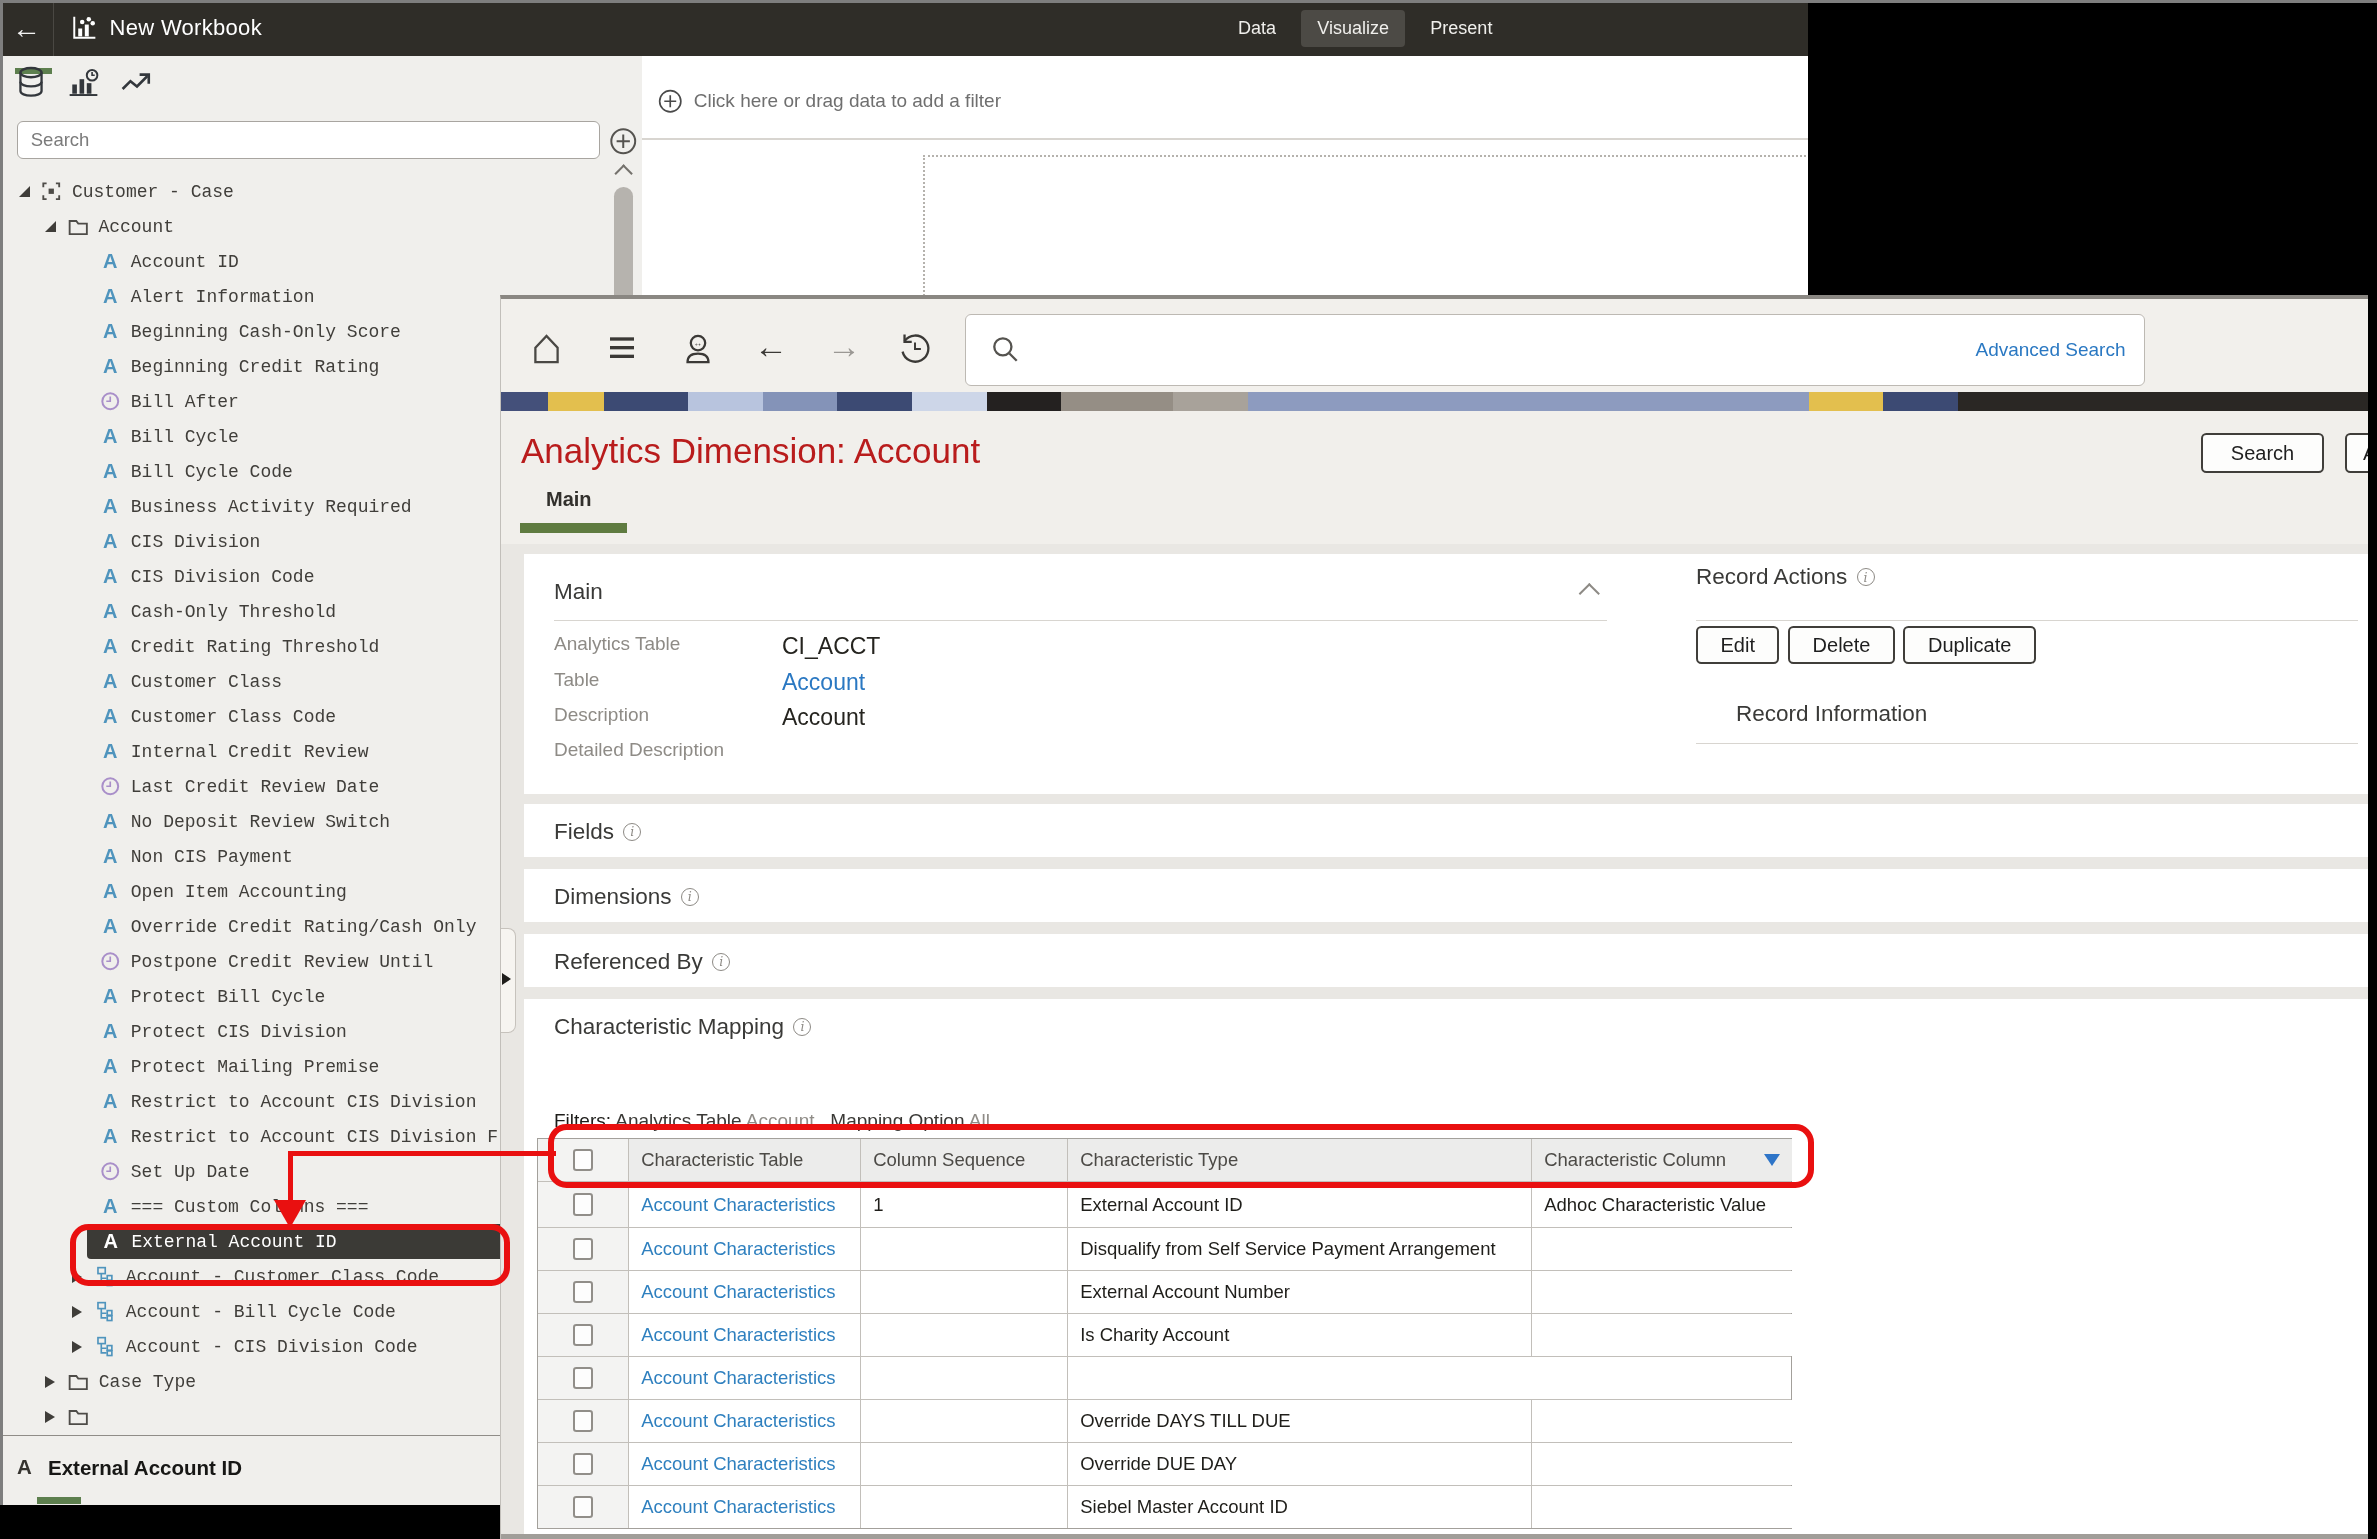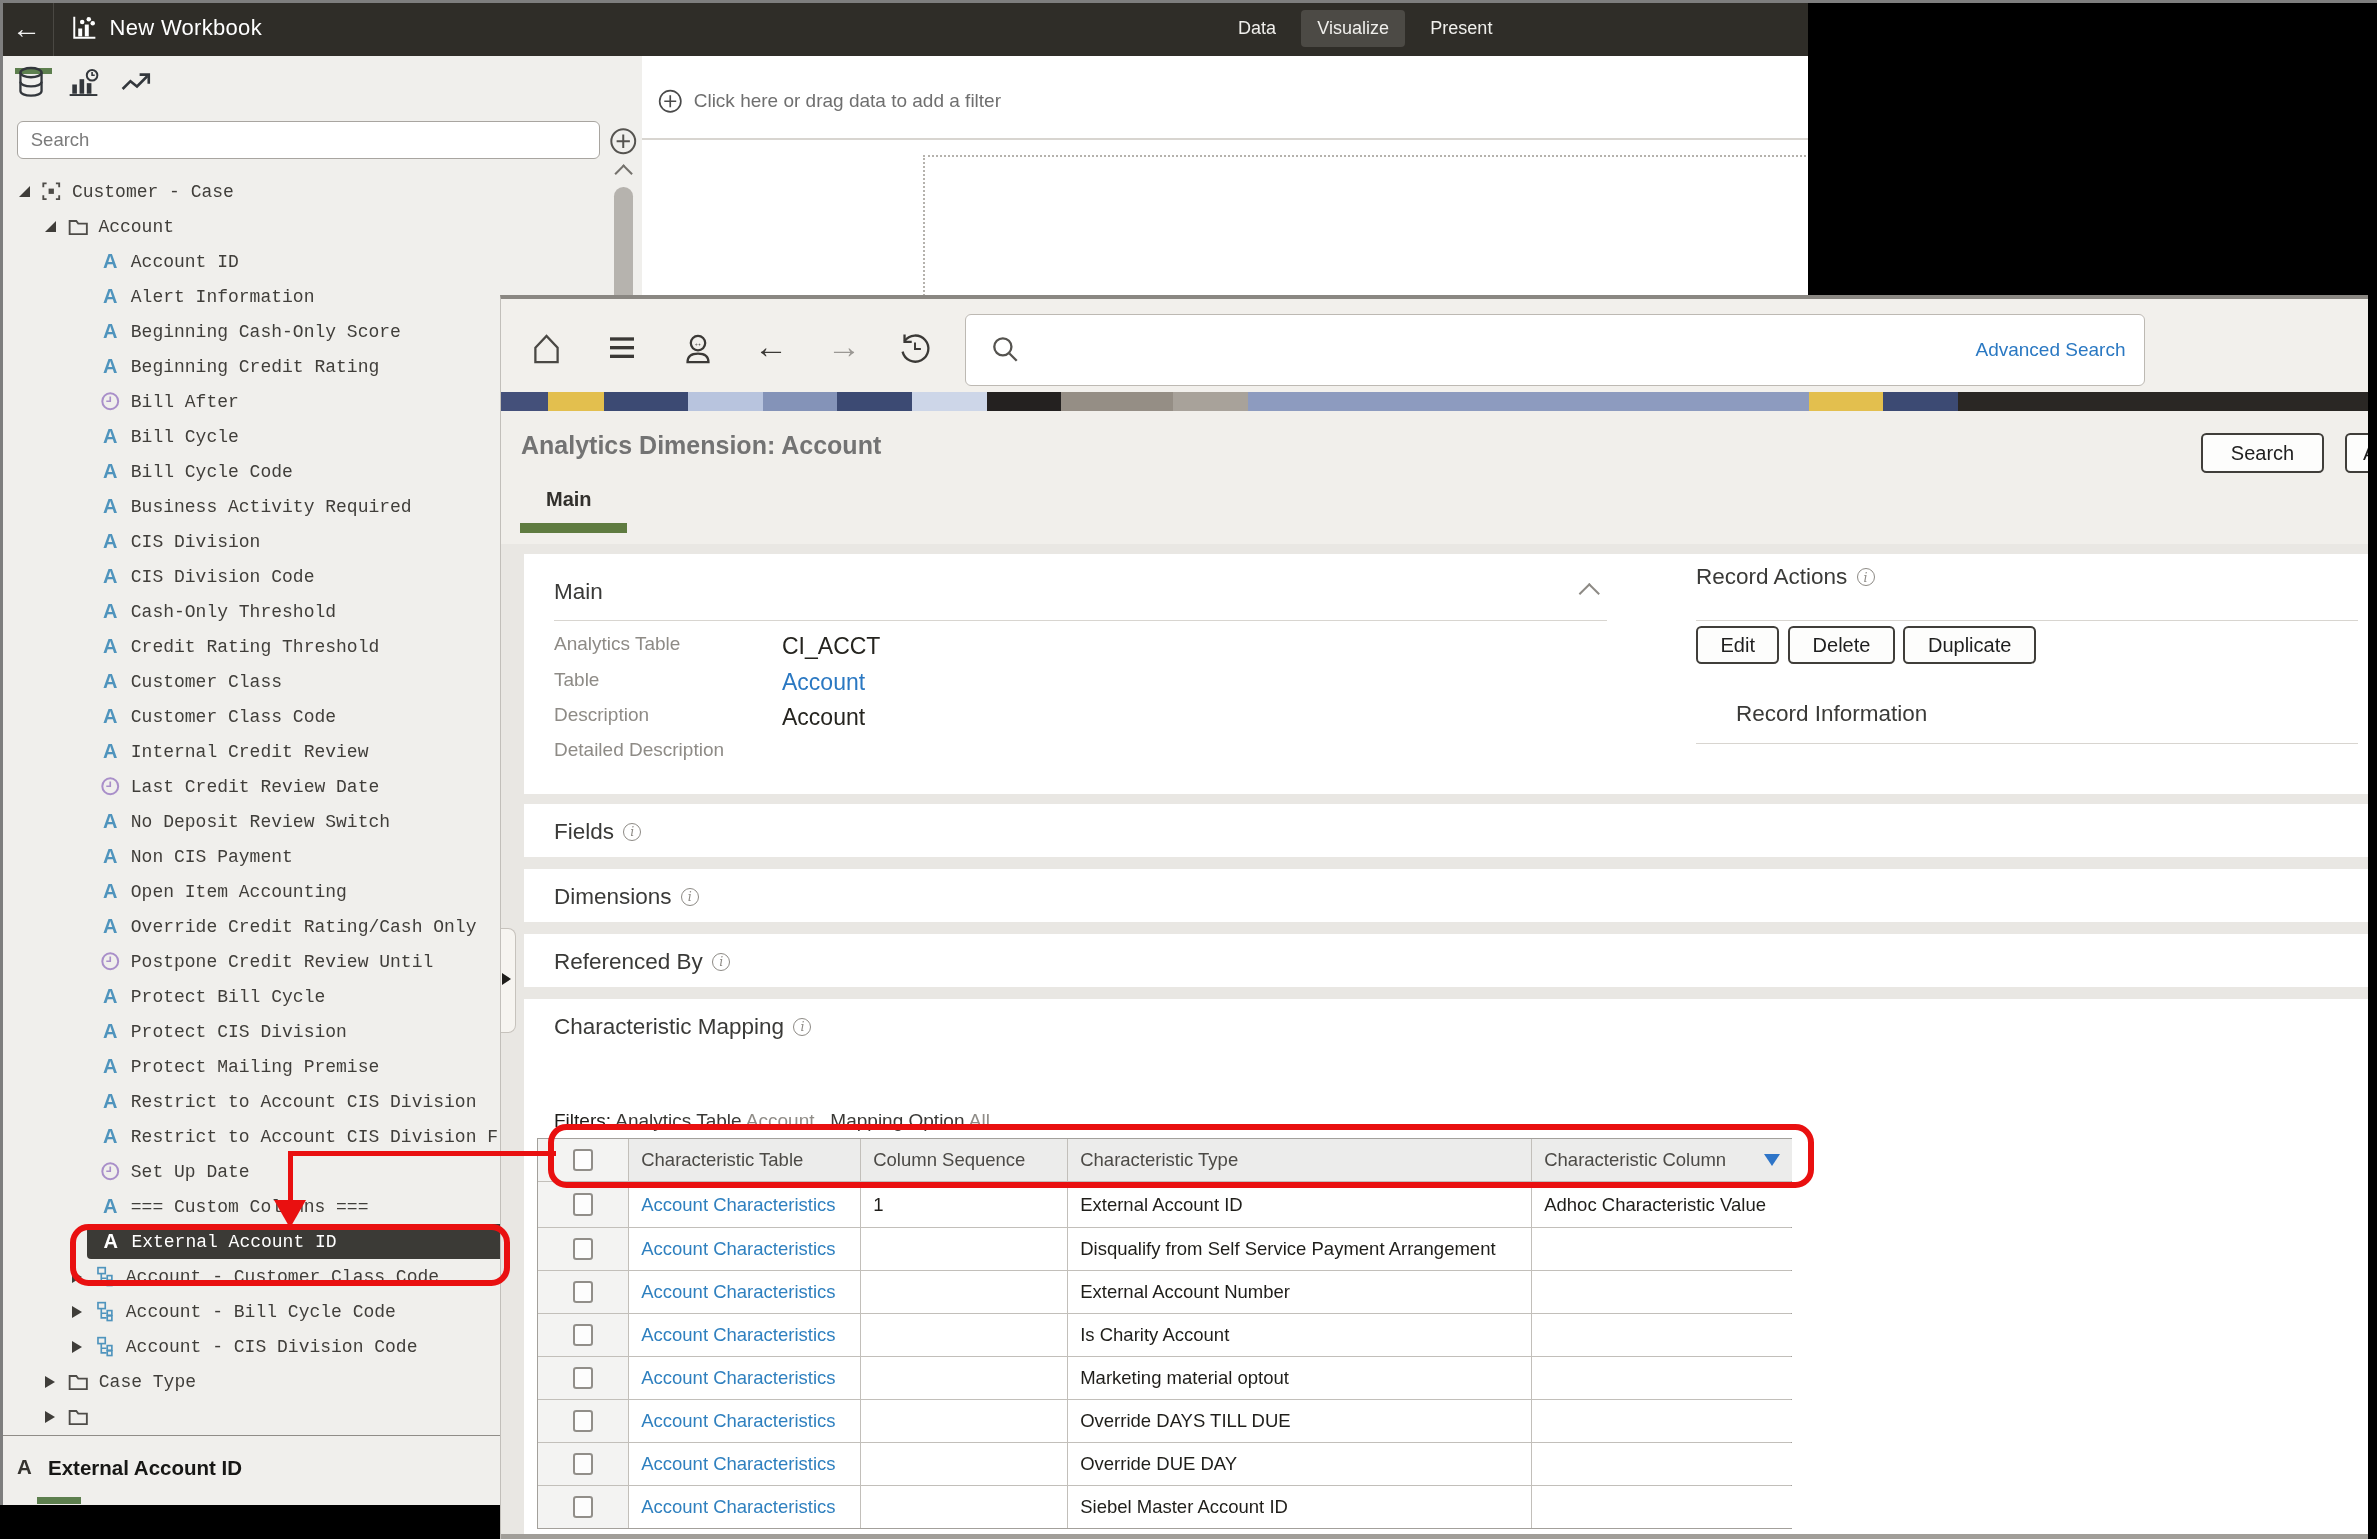--- a/index.html
+++ b/index.html
@@ -67,21 +67,21 @@
   #fw-toolbar { left:0; top:0; width:1868px; height:93px; background:#f2f0ec; }
   .tool-ic { position:absolute; top:33px; cursor:pointer; }
   #fw-search { left:464px; top:14.6px; width:1180px; height:72px; background:#fff; border:1.3px solid #bdb9b3; border-radius:6px; }
   #fw-search input { position:absolute; left:66px; top:5.3px; width:894px; height:58px; border:none; outline:none; font-size:20px; }
   #fw-adv { position:absolute; right:18.5px; top:24px; color:#2a78c2; font-size:19px; cursor:pointer; }
   #fw-banner { left:0; top:93px; width:1868px; height:18.5px;
     background:linear-gradient(90deg,#44507a 0%,#44507a 2.5%,#e3bf4e 2.5%,#e3bf4e 5.5%,#3c4a73 5.5%,#3c4a73 10%,
       #b8c4de 10%,#b8c4de 14%,#8493b8 14%,#8493b8 18%,#3c4a73 18%,#3c4a73 22%,#cdd6e8 22%,#cdd6e8 26%,
       #242120 26%,#242120 30%,#958e85 30%,#958e85 36%,#a8a29a 36%,#a8a29a 40%,#8d9bbf 40%,#8d9bbf 70%,
       #e3bf4e 70%,#e3bf4e 74%,#3c4a73 74%,#3c4a73 78%,#2a2724 78%,#2a2724 100%); }
-  #fw-title { left:20px; top:132px; font-size:25px; color:#737373;font-weight:bold; }
+  #fw-title { left:20px; top:132px; font-size:35px; color:#b91c1c; }
   .ora-btn { position:absolute; background:#fdfdfc; border:2px solid #403e3a; border-radius:5.3px;
     font-size:20px; color:#1f1f1f; display:flex; align-items:center; justify-content:center; cursor:pointer;
     font-family:"Liberation Sans","DejaVu Sans",sans-serif; }
   #fw-search-btn { left:1700px; top:134px; width:123px; height:40px; }
   #fw-add-btn { left:1844px; top:134px; width:99px; height:40px; justify-content:flex-start; padding-left:16px; }
   #fw-tab-main { left:45px; top:189px; font-size:20px; font-weight:700; color:#32302c; cursor:pointer; }
   #fw-tab-underline { left:18.5px; top:224px; width:107px; height:10px; background:#5f7b40; }
   #fw-content-bg { left:0; top:245px; width:1868px; height:1000px; background:#e9e7e3; }
 
   .card { position:absolute; left:23px; width:1844px; background:#ffffff; }
@@ -581,21 +581,20 @@
           <div class="t-cell"></div>
         </div>
         <div class="t-row" style="">
           <div class="t-cell cb-cell">
             <span class="cbox"></span>
           </div>
           <div class="t-cell">
             <span class="t-link">Account Characteristics</span>
           </div>
           <div class="t-cell"></div>
-          <div class="t-cell">Marketing material optout</div>
           <div class="t-cell"></div>
         </div>
         <div class="t-row" style="">
           <div class="t-cell cb-cell">
             <span class="cbox"></span>
           </div>
           <div class="t-cell">
             <span class="t-link">Account Characteristics</span>
           </div>
           <div class="t-cell"></div>

